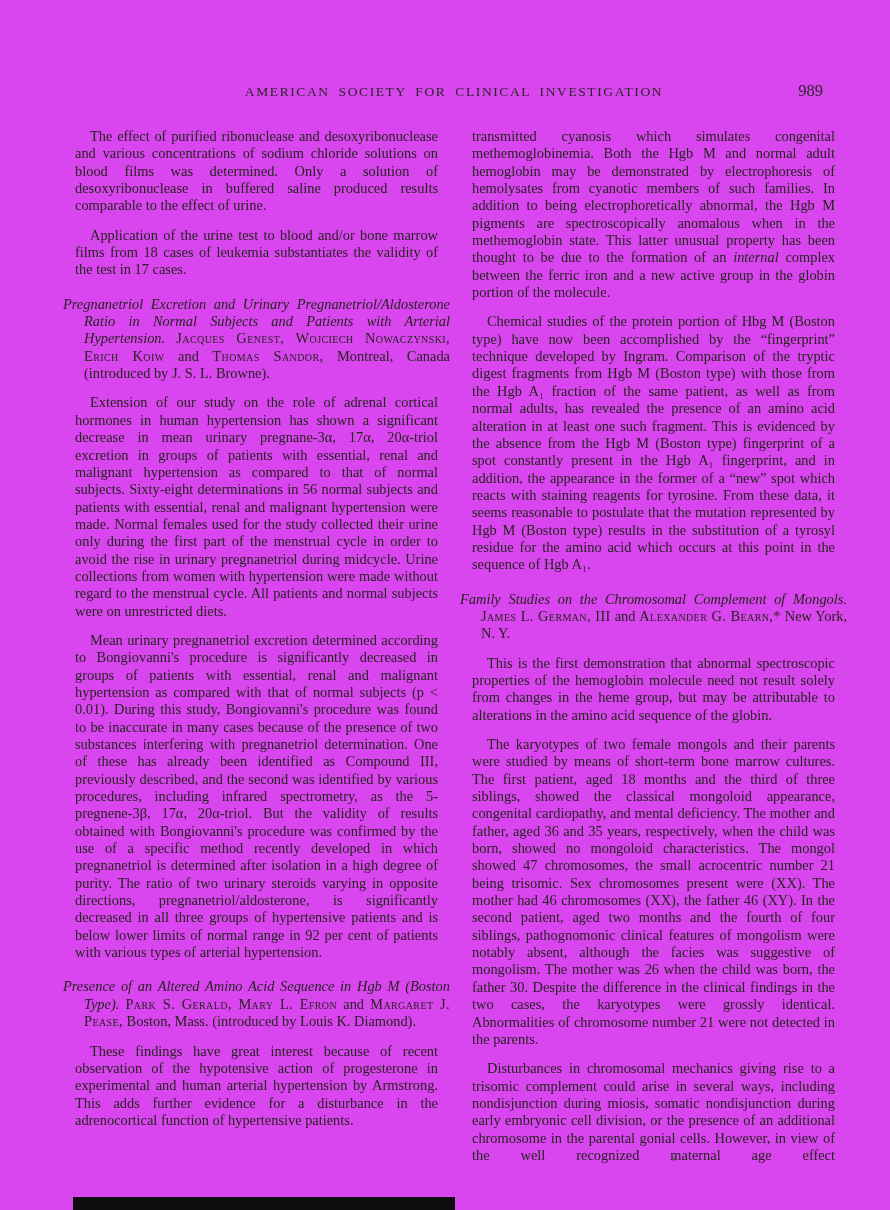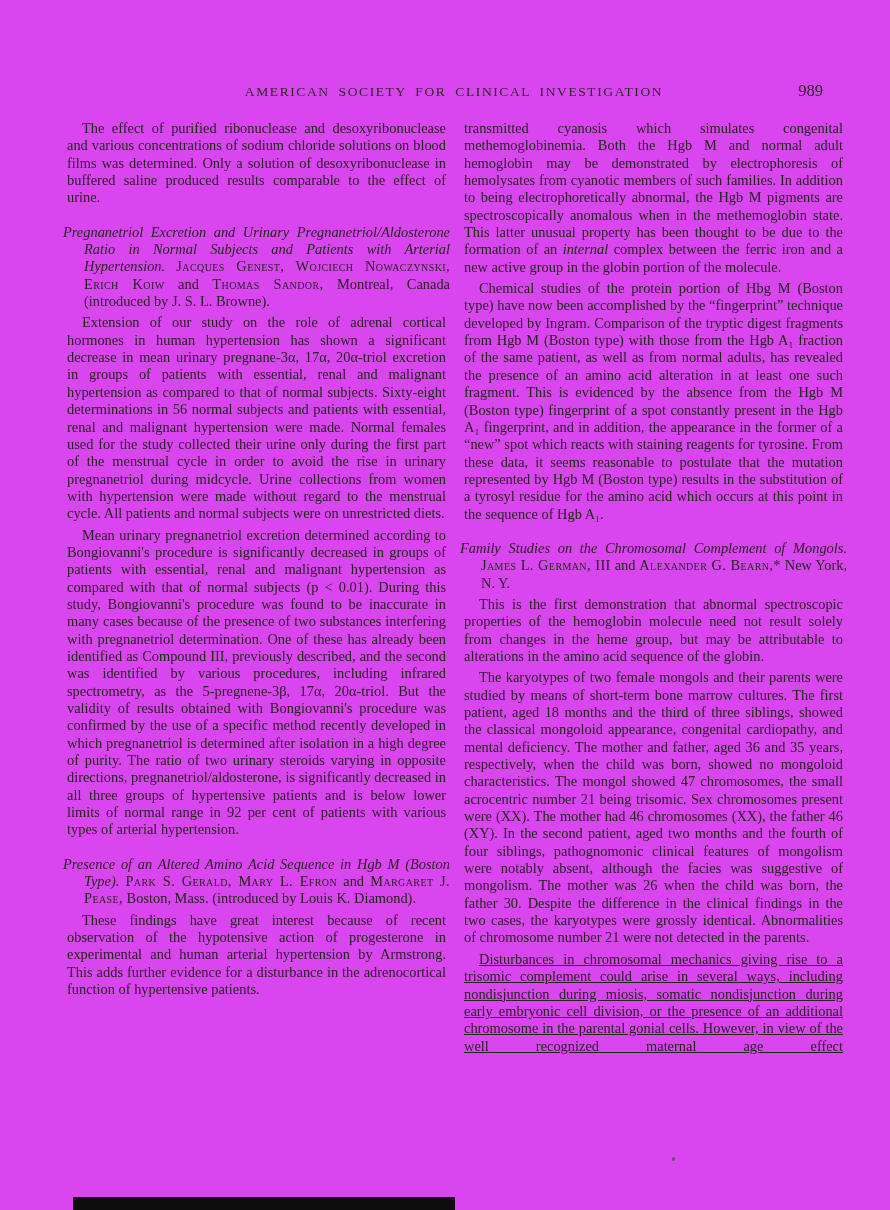--- a/index.html
+++ b/index.html
@@ -32,31 +32,31 @@
     position:absolute;top:116px;left:63px;
     display:flex;gap:10px;
   }
   .col{
     width:387px;
     font-size:14.4px;
     line-height:17.35px;
     text-align:justify;
     text-justify:inter-word;
   }
-  .para{margin:4px;}
+  .para{margin:12px;}
   .para.indent{text-indent:15px;}
   .heading{
     margin:17px 0 4px 0;
     padding-left:21px;
     text-indent:-21px;
   }
   .seg-r{font-style:normal;}
   .seg-i{font-style:italic;}
   .seg-sc{font-variant:small-caps;letter-spacing:0.4px;}
-  .jlast{text-align-last:justify;text-decoration:underline;}
+  .jlast{text-align-last:justify;}
   .scan-bar{
     position:absolute;
     left:73px;top:1197px;width:382px;height:13px;
     background:#0d0d0d;
   }
   .scan-dot{
     position:absolute;
     left:672px;top:1157px;width:3px;height:4px;
     background:#5a5throw550;
     background:#5a5550;
@@ -69,20 +69,21 @@
 <div class="page">
 
   <div class="header">
     <div class="header-title">AMERICAN SOCIETY FOR CLINICAL INVESTIGATION</div>
     <div class="page-number">989</div>
   </div>
 
   <div class="cols">
     <div class="col">
         <p class="block para indent"><span class="seg-r">The effect of purified ribonuclease and desoxyribonuclease and various concentrations of sodium chloride solutions on blood films was determined.  Only a solution of desoxyribonuclease in buffered saline produced results comparable to the effect of urine.</span></p>
+        <p class="block para indent"><span class="seg-r">Application of the urine test to blood and/or bone marrow films from 18 cases of leukemia substantiates the validity of the test in 17 cases.</span></p>
         <p class="block heading"><span class="seg-i">Pregnanetriol Excretion and Urinary Pregnanetriol/Aldosterone Ratio in Normal Subjects and Patients with Arterial Hypertension.</span><span class="seg-r">  </span><span class="seg-sc">Jacques Genest, Wojciech Nowaczynski, Erich Koiw</span><span class="seg-r"> and </span><span class="seg-sc">Thomas Sandor,</span><span class="seg-r"> Montreal, Canada (introduced by J. S. L. Browne).</span></p>
         <p class="block para indent"><span class="seg-r">Extension of our study on the role of adrenal cortical hormones in human hypertension has shown a significant decrease in mean urinary pregnane-3α, 17α, 20α-triol excretion in groups of patients with essential, renal and malignant hypertension as compared to that of normal subjects.  Sixty-eight determinations in 56 normal subjects and patients with essential, renal and malignant hypertension were made.  Normal females used for the study collected their urine only during the first part of the menstrual cycle in order to avoid the rise in urinary pregnanetriol during midcycle.  Urine collections from women with hypertension were made without regard to the menstrual cycle.  All patients and normal subjects were on unrestricted diets.</span></p>
         <p class="block para indent"><span class="seg-r">Mean urinary pregnanetriol excretion determined according to Bongiovanni's procedure is significantly decreased in groups of patients with essential, renal and malignant hypertension as compared with that of normal subjects (p &lt; 0.01).  During this study, Bongiovanni's procedure was found to be inaccurate in many cases because of the presence of two substances interfering with pregnanetriol determination.  One of these has already been identified as Compound III, previously described, and the second was identified by various procedures, including infrared spectrometry, as the 5-pregnene-3β, 17α, 20α-triol.  But the validity of results obtained with Bongiovanni's procedure was confirmed by the use of a specific method recently developed in which pregnanetriol is determined after isolation in a high degree of purity.  The ratio of two urinary steroids varying in opposite directions, pregnanetriol/aldosterone, is significantly decreased in all three groups of hypertensive patients and is below lower limits of normal range in 92 per cent of patients with various types of arterial hypertension.</span></p>
         <p class="block heading"><span class="seg-i">Presence of an Altered Amino Acid Sequence in Hgb M (Boston Type).</span><span class="seg-r">  </span><span class="seg-sc">Park S. Gerald, Mary L. Efron</span><span class="seg-r"> and </span><span class="seg-sc">Margaret J. Pease,</span><span class="seg-r"> Boston, Mass. (introduced by Louis K. Diamond).</span></p>
         <p class="block para indent"><span class="seg-r">These findings have great interest because of recent observation of the hypotensive action of progesterone in experimental and human arterial hypertension by Armstrong.  This adds further evidence for a disturbance in the adrenocortical function of hypertensive patients.</span></p>
       </div>
     <div class="col">
         <p class="block para"><span class="seg-r">transmitted cyanosis which simulates congenital methemoglobinemia.  Both the Hgb M and normal adult hemoglobin may be demonstrated by electrophoresis of hemolysates from cyanotic members of such families.  In addition to being electrophoretically abnormal, the Hgb M pigments are spectroscopically anomalous when in the methemoglobin state.  This latter unusual property has been thought to be due to the formation of an </span><span class="seg-i">internal</span><span class="seg-r"> complex between the ferric iron and a new active group in the globin portion of the molecule.</span></p>
         <p class="block para indent"><span class="seg-r">Chemical studies of the protein portion of Hbg M (Boston type) have now been accomplished by the “fingerprint” technique developed by Ingram.  Comparison of the tryptic digest fragments from Hgb M (Boston type) with those from the Hgb A₁ fraction of the same patient, as well as from normal adults, has revealed the presence of an amino acid alteration in at least one such fragment.  This is evidenced by the absence from the Hgb M (Boston type) fingerprint of a spot constantly present in the Hgb A₁ fingerprint, and in addition, the appearance in the former of a “new” spot which reacts with staining reagents for tyrosine.  From these data, it seems reasonable to postulate that the mutation represented by Hgb M (Boston type) results in the substitution of a tyrosyl residue for the amino acid which occurs at this point in the sequence of Hgb A₁.</span></p>
         <p class="block heading"><span class="seg-i">Family Studies on the Chromosomal Complement of Mongols.</span><span class="seg-r">  </span><span class="seg-sc">James L. German, III</span><span class="seg-r"> and </span><span class="seg-sc">Alexander G. Bearn,*</span><span class="seg-r"> New York, N. Y.</span></p>

